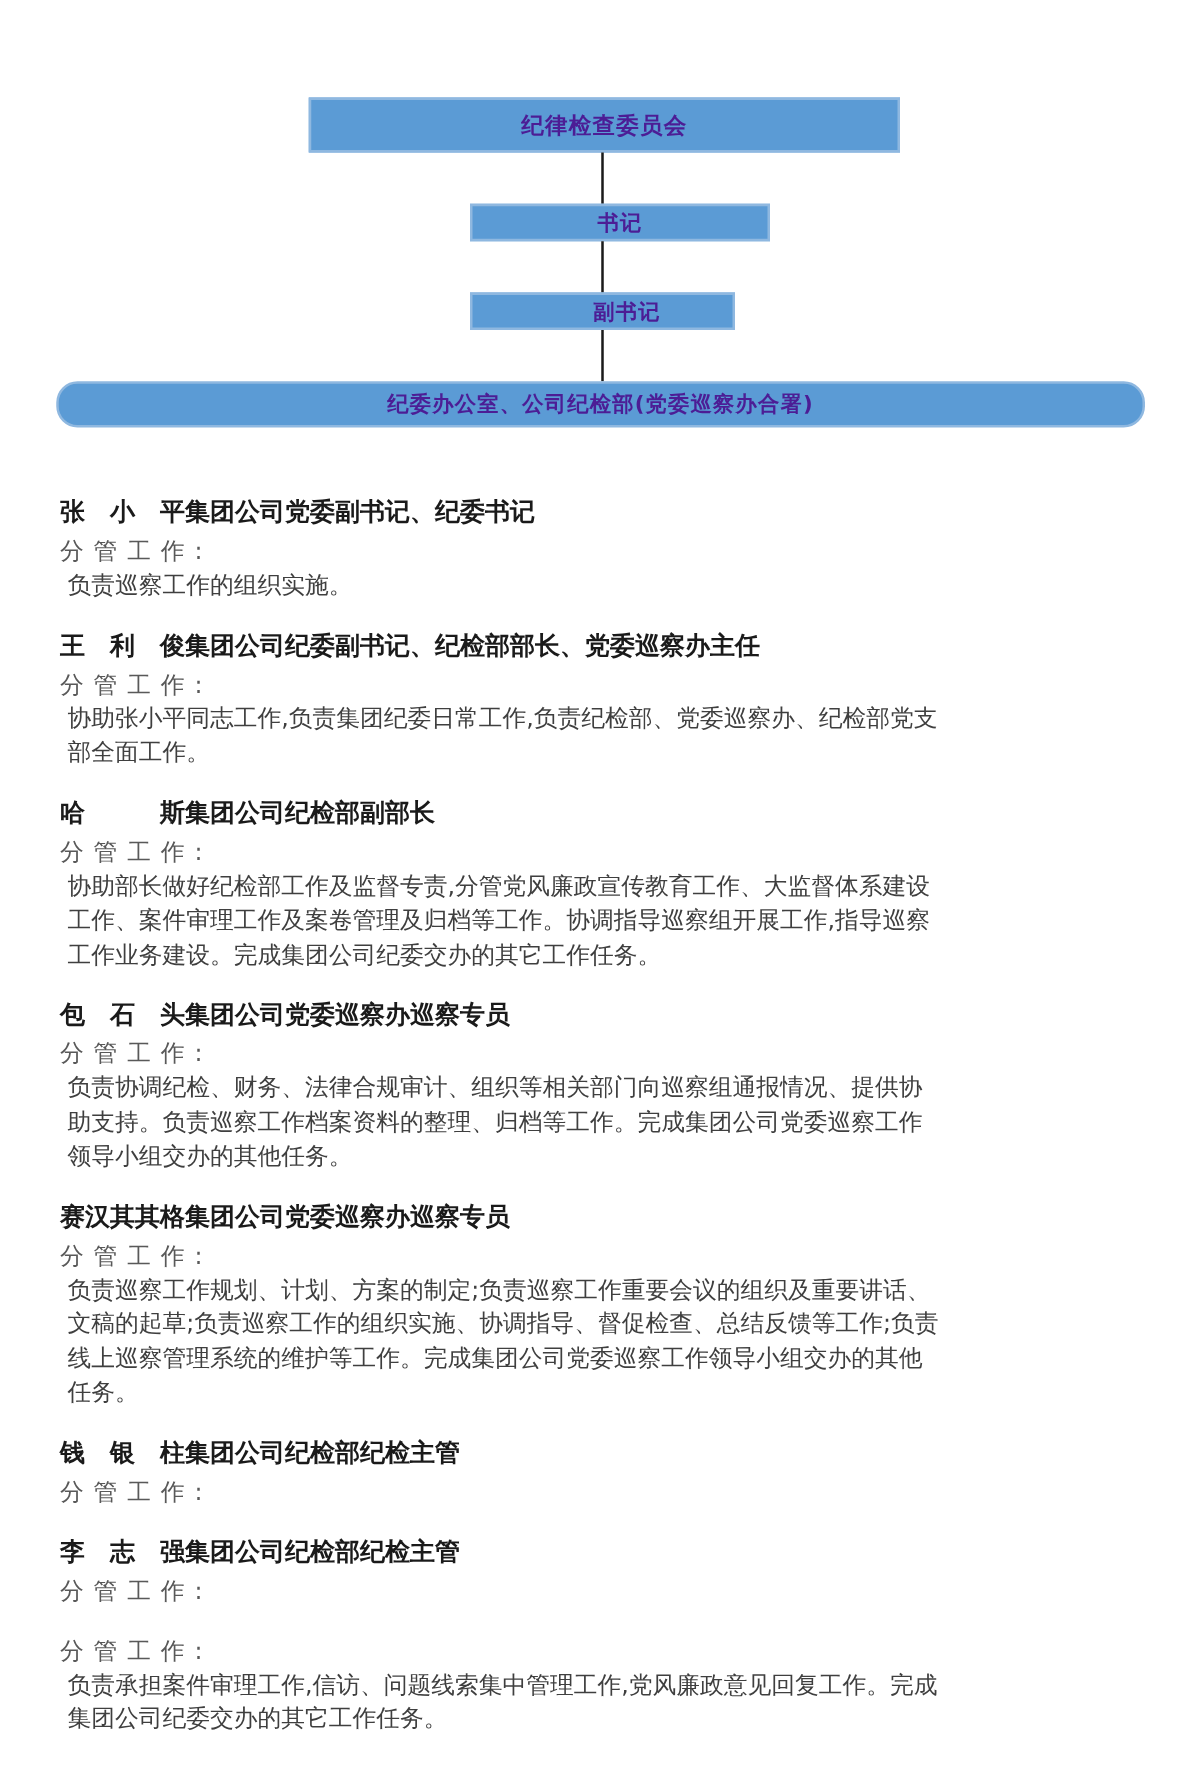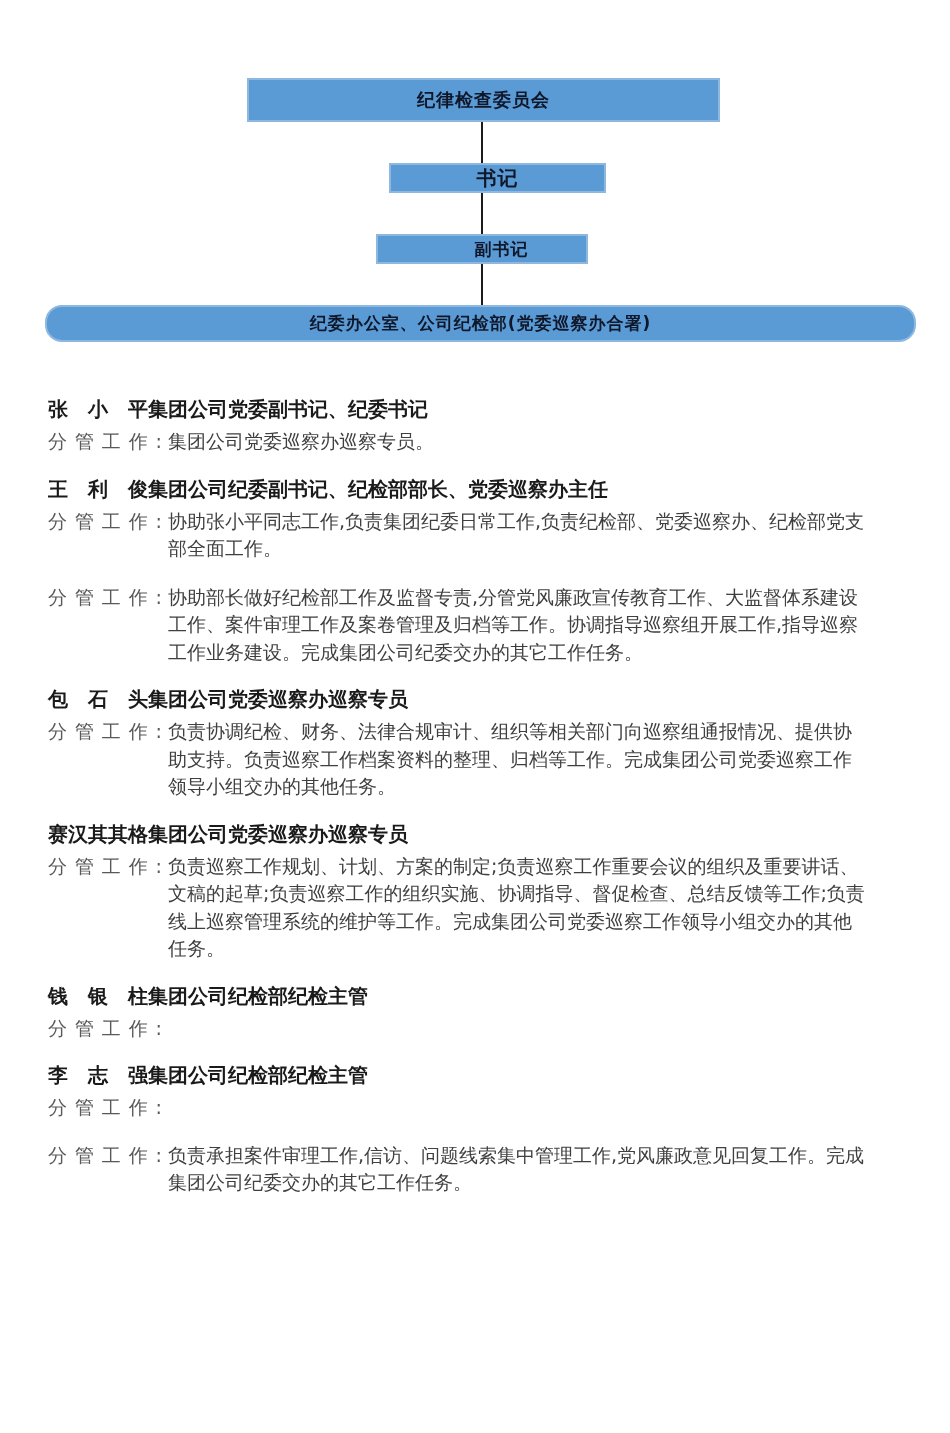--- a/index.html
+++ b/index.html
@@ -10,48 +10,48 @@
     position:relative;
   }
   .page { width:950px; min-height:1433px; background:#fff; overflow:hidden; }
 
   
   .chart { position:relative; height:345px; }
   .node {
     position:absolute;
     background:#5B9BD5;
     border:2px solid #8FB8E0;
-    color:#0f172a;
+    color:#4c1d95;
     font-weight:bold;
     display:flex; align-items:center; justify-content:center;
     text-align:right;
     letter-spacing:1px;
   }
   .node-committee { left:247px; top:78px;  width:473px; height:44px; font-size:18px; }
-  .node-secretary { left:376px; top:163px; width:217px; height:30px; font-size:20px;margin-left:13px; }
+  .node-secretary { left:376px; top:163px; width:240px; height:30px; font-size:17px; }
   .node-deputy    { left:376px; top:234px; width:212px; height:30px; font-size:17px;padding-left:39px; }
   .node-office    { left:45px;  top:305px; width:871px; height:37px; font-size:17px;border-radius:17px; }
   .connector { position:absolute; left:481px; width:2px; background:#1a1a1a; }
   .conn-1 { top:122px; height:41px; }
   .conn-2 { top:193px; height:41px; }
   .conn-3 { top:264px; height:41px; }
 
   
   .entries { padding:52px 82px 40px 48px; }
   .entry { margin-bottom:21px; }
   .entry-header { display:flex; align-items:flex-end; line-height:25px; }
   .person-name {
     display:inline-block; width:100px; flex-shrink:0;
     font-weight:bold; font-size:20px; color:#1a1a1a;
     text-align:justify; text-align-last:justify;
   }
   .person-title {
     font-weight:bold; font-size:20px; color:#1a1a1a;
   }
-  .entry-duty { display:flex; margin-top:6px; }
+  .entry-duty { display:flex; margin-top:6px;flex-direction:column; }
   .duty-label {
     display:inline-block; width:114px; flex-shrink:0;
     font-size:19px; color:#595959; line-height:27px;
     text-align:justify; text-align-last:justify;
   }
   .duty-text {
     margin-left:6px; max-width:700px;
     font-size:19px; color:#3f3f3f; line-height:27.5px;
   }
 </style>
@@ -72,36 +72,40 @@
 
   <div class="entries">
 
     <div class="entry">
       <div class="entry-header">
         <span class="person-name">张小平</span>
         <span class="person-title">集团公司党委副书记、纪委书记</span>
       </div>
       <div class="entry-duty">
         <span class="duty-label">分管工作:</span>
-        <span class="duty-text">集团公司党委巡察办巡察专员。</span>
+        <span class="duty-text">负责巡察工作的组织实施。</span>
       </div>
     </div>
 
     <div class="entry">
       <div class="entry-header">
         <span class="person-name">王利俊</span>
         <span class="person-title">集团公司纪委副书记、纪检部部长、党委巡察办主任</span>
       </div>
       <div class="entry-duty">
         <span class="duty-label">分管工作:</span>
         <span class="duty-text">协助张小平同志工作,负责集团纪委日常工作,负责纪检部、党委巡察办、纪检部党支部全面工作。</span>
       </div>
     </div>
 
     <div class="entry">
+      <div class="entry-header">
+        <span class="person-name">哈斯</span>
+        <span class="person-title">集团公司纪检部副部长</span>
+      </div>
       <div class="entry-duty">
         <span class="duty-label">分管工作:</span>
         <span class="duty-text">协助部长做好纪检部工作及监督专责,分管党风廉政宣传教育工作、大监督体系建设工作、案件审理工作及案卷管理及归档等工作。协调指导巡察组开展工作,指导巡察工作业务建设。完成集团公司纪委交办的其它工作任务。</span>
       </div>
     </div>
 
     <div class="entry">
       <div class="entry-header">
         <span class="person-name">包石头</span>
         <span class="person-title">集团公司党委巡察办巡察专员</span>

